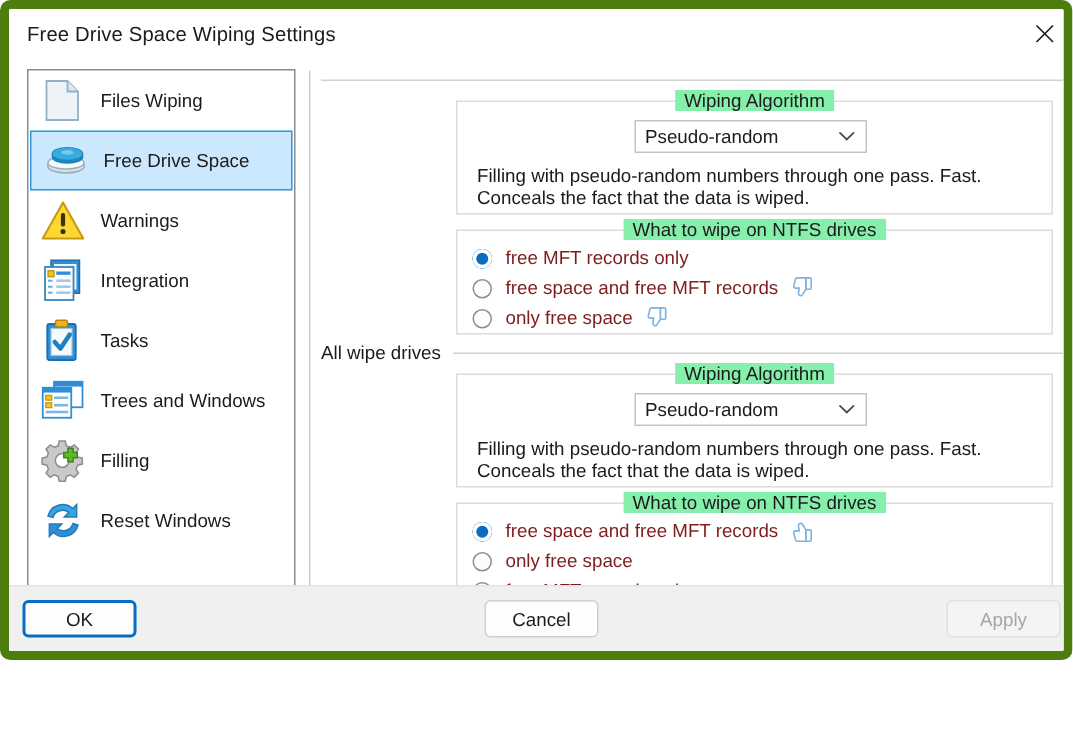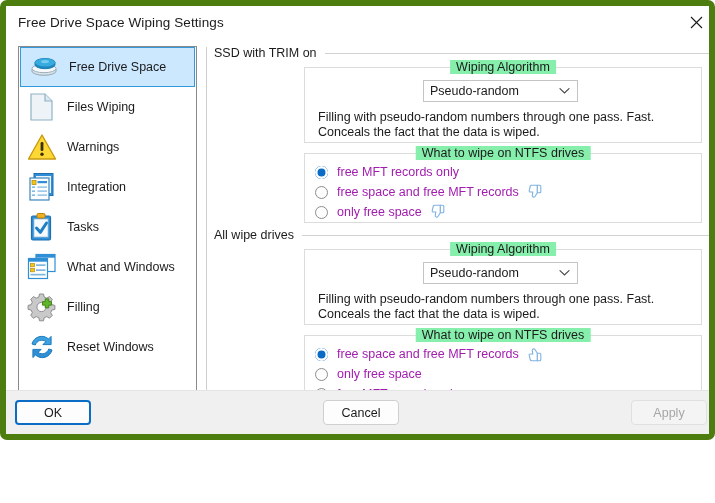--- a/index.html
+++ b/index.html
@@ -158,21 +158,21 @@
     position: relative;
   }
   .radio.on {
     border: none;
     background: #0a6cc4;
     box-shadow: inset 0 0 0 2.5px #ffffff, inset 0 0 0 5.5px #0a6cc4;
   }
   .radio-label {
     margin-left: 9px;
     font-size: 12.5px;
-    color: #a21caf;
+    color: #7f1d1d;
     white-space: nowrap;
   }
   .hint-ico { margin-left: 8px; display: flex; align-items: center; }
 
   
   #footer {
     position: absolute; left: 0; bottom: 0;
     width: 713px; height: 44px;
     background: #f0f0f0;
     border-top: 1px solid #e4e4e4;
@@ -212,42 +212,42 @@
           <path d="M1 1 L12 12 M12 1 L1 12" stroke="#1b1b1b" stroke-width="1.1" fill="none"></path>
         </svg>
       </span>
     </div>
   </div>
 
   <div id="content">
     <div id="vdivider"></div>
 
     <div id="sidebar">
+        <div class="side-item">
+          <span class="side-ico">
+            <svg width="26" height="30" viewBox="0 0 26 30">
+      <path d="M2 2 h14 l7 7 v19 h-21z" fill="#eef3f7" stroke="#8fb2c6" stroke-width="1.2"></path>
+      <path d="M16 2 v7 h7" fill="#dce8f0" stroke="#8fb2c6" stroke-width="1.2"></path>
+    </svg>
+          </span>
+          <span class="side-label">Files Wiping</span>
+        </div>
         <div class="side-item selected">
           <span class="side-ico">
             <svg width="30" height="30" viewBox="0 0 30 30">
       <ellipse cx="15" cy="19" rx="12" ry="4.2" fill="#eef2f5" stroke="#9bb0bd" stroke-width="1"></ellipse>
       <path d="M3 16.5 v2.5 a12 4.2 0 0 0 24 0 v-2.5z" fill="#dbe4ea" stroke="#9bb0bd" stroke-width="1"></path>
       <ellipse cx="15" cy="16.5" rx="12" ry="4.2" fill="#f6f9fb" stroke="#9bb0bd" stroke-width="1"></ellipse>
       <ellipse cx="16" cy="10.5" rx="10" ry="4" fill="#2e9fd6" stroke="#1b7fb5" stroke-width="1"></ellipse>
       <path d="M6 10.5 v2.2 a10 4 0 0 0 20 0 v-2.2z" fill="#1e86bd" stroke="#1b7fb5" stroke-width="1"></path>
       <ellipse cx="16" cy="10.5" rx="10" ry="4" fill="#37abe0"></ellipse>
       <ellipse cx="16" cy="9.6" rx="4" ry="1.6" fill="#78cbee"></ellipse>
     </svg>
           </span>
           <span class="side-label">Free Drive Space</span>
-        </div>
-        <div class="side-item">
-          <span class="side-ico">
-            <svg width="26" height="30" viewBox="0 0 26 30">
-      <path d="M2 2 h14 l7 7 v19 h-21z" fill="#eef3f7" stroke="#8fb2c6" stroke-width="1.2"></path>
-      <path d="M16 2 v7 h7" fill="#dce8f0" stroke="#8fb2c6" stroke-width="1.2"></path>
-    </svg>
-          </span>
-          <span class="side-label">Files Wiping</span>
         </div>
         <div class="side-item">
           <span class="side-ico">
             <svg width="30" height="28" viewBox="0 0 30 28">
       <path d="M15 2 L28.5 26 H1.5 Z" fill="#fdd835" stroke="#c79a10" stroke-width="1.4" stroke-linejoin="round"></path>
       <rect x="13.6" y="9" width="2.8" height="9" rx="1.2" fill="#3a3006"></rect>
       <circle cx="15" cy="21.3" r="1.7" fill="#3a3006"></circle>
     </svg>
           </span>
           <span class="side-label">Warnings</span>
@@ -288,21 +288,21 @@
       <rect x="9" y="1.5" width="19" height="3.2" fill="#2f8ed6"></rect>
       <rect x="1.5" y="5.5" width="19" height="20" fill="#ffffff" stroke="#2f8ed6" stroke-width="1.2"></rect>
       <rect x="1.5" y="5.5" width="19" height="3.2" fill="#2f8ed6"></rect>
       <rect x="3.5" y="10.5" width="4" height="3.3" fill="#f5c518" stroke="#b38f0a" stroke-width=".7"></rect>
       <rect x="3.5" y="15.5" width="4" height="3.3" fill="#f5c518" stroke="#b38f0a" stroke-width=".7"></rect>
       <rect x="9" y="11.3" width="9.5" height="1.7" fill="#7fb6e0"></rect>
       <rect x="9" y="16.3" width="9.5" height="1.7" fill="#7fb6e0"></rect>
       <rect x="3.5" y="20.8" width="15" height="1.7" fill="#7fb6e0"></rect>
     </svg>
           </span>
-          <span class="side-label">What and Windows</span>
+          <span class="side-label">Trees and Windows</span>
         </div>
         <div class="side-item">
           <span class="side-ico">
             <svg width="30" height="30" viewBox="0 0 30 30">
       <path d="M12.5 2 h4 l.7 3.1 2.6 1.1 2.7-1.6 2.8 2.8-1.6 2.7 1.1 2.6 3.1 .7 v4 l-3.1 .7-1.1 2.6 1.6 2.7-2.8 2.8-2.7-1.6-2.6 1.1-.7 3.1 h-4 l-.7-3.1-2.6-1.1-2.7 1.6-2.8-2.8 1.6-2.7-1.1-2.6-3.1-.7 v-4 l3.1-.7 1.1-2.6-1.6-2.7 2.8-2.8 2.7 1.6 2.6-1.1z" fill="#c9c9c9" stroke="#8d8d8d" stroke-width="1"></path>
       <circle cx="14.5" cy="15" r="4.6" fill="#ffffff" stroke="#8d8d8d" stroke-width="1"></circle>
       <path d="M21.5 13.5 h3.2 v-3.2 h4.1 v3.2 h3.2 v4.1 h-3.2 v3.2 h-4.1 v-3.2 h-3.2z" transform="translate(-3,-2) scale(.86)" fill="#62b62a" stroke="#3f8416" stroke-width="1.1"></path>
     </svg>
           </span>
           <span class="side-label">Filling</span>
@@ -314,21 +314,20 @@
       <path d="M25 17 a10 10 0 0 1-16.5 5 l-2.6 2.6 v-8.2 h8.2 l-3 3 a6.8 6.8 0 0 0 10.6-3.4z" fill="#2f8ed6" stroke="#1f7cbb" stroke-width="1"></path>
     </svg>
           </span>
           <span class="side-label">Reset Windows</span>
         </div>
       </div>
 
     <div id="main">
         <div class="section" style="top: 0px;">
           <div class="sect-head">
-            <span class="lbl">SSD with TRIM on</span>
             <span class="rule"></span>
           </div>
           <div class="groupbox" style="position: absolute; left: 90px; top: 22px; width: 398px; height: 76px;">
             <span class="gb-title">Wiping Algorithm</span>
             <div class="combo" style="position:absolute;left:118px;top:12px;">
               <span>Pseudo-random</span>
               <span class="chev">
                 <svg width="11" height="8" viewBox="0 0 11 8">
       <path d="M1 1.6 L5.5 6 L10 1.6" stroke="#4a4a4a" stroke-width="1.2" fill="none" stroke-linecap="round"></path>
     </svg>

